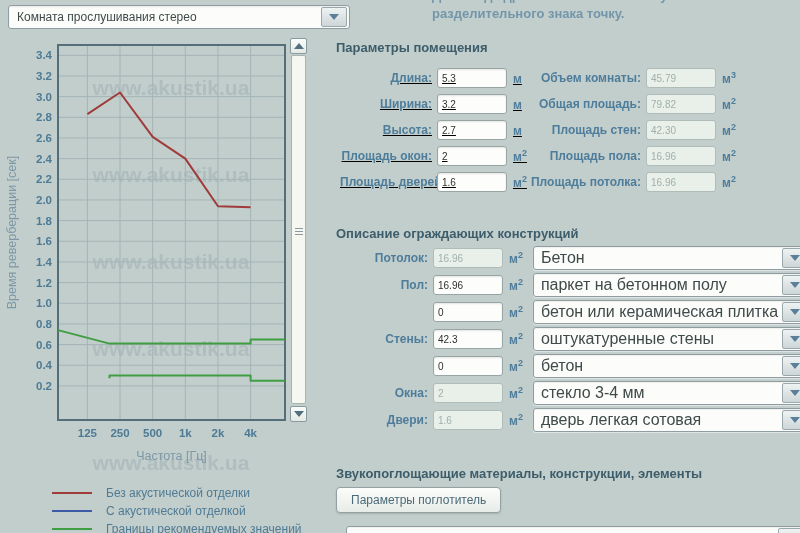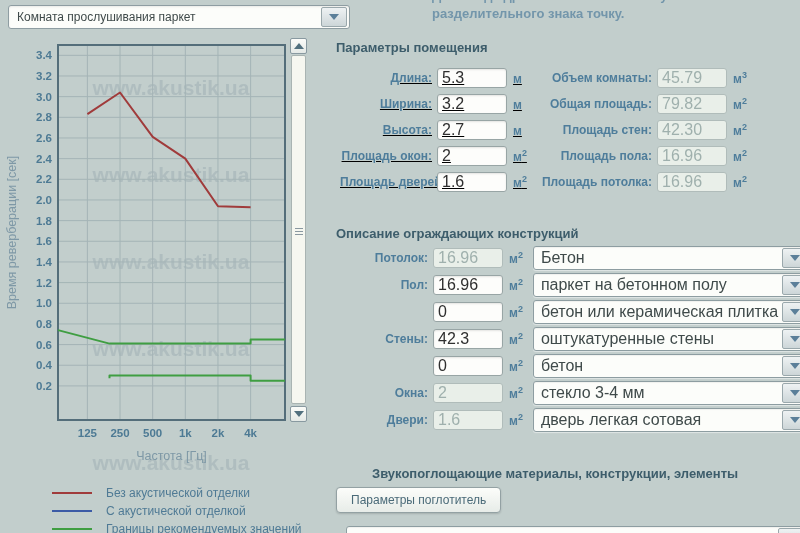--- a/index.html
+++ b/index.html
@@ -60,21 +60,21 @@
 
   
   .sec-title{font-size:13px;font-weight:bold;color:#3d5d6b;white-space:nowrap;}
   .frow{display:flex;align-items:center;margin-bottom:6px;height:20px;}
   .frow2{display:flex;align-items:center;margin-bottom:3px;height:24px;}
   .flabel{font-size:12px;font-weight:bold;color:#4e7d9b;text-align:right;margin-right:5px;white-space:nowrap;}
   .w92{width:92px;flex:0 0 auto;}
   .w118{width:118px;flex:0 0 auto;}
   .tinput{
     width:60px;height:18px;border:1px solid #98a5a5;border-radius:3px;
-    background:#fdfdfb;color:#2f2f2f;font-size:16px;padding:0 4px;
+    background:#fdfdfb;color:#2f2f2f;font-size:10px;padding:0 4px;
     font-family:"Liberation Sans",sans-serif;box-shadow:inset 0 1px 2px rgba(0,0,0,.1);flex:0 0 auto;
   }
   .tinput:disabled{background:#e9efe9;color:#9fb0ad;border-color:#b0bcba;box-shadow:none;}
   .unit{font-size:12px;font-weight:bold;color:#4e7d9b;margin-left:6px;white-space:nowrap;}
   .unit sup{font-size:9px;}
   .sel{
     margin-left:10px;width:278px;height:24px;box-sizing:border-box;
     background:#fcfdfa;border:1px solid #8d9da1;border-radius:3px;
     display:flex;align-items:center;box-shadow:0 1px 1px rgba(255,255,255,.5), inset 0 1px 1px rgba(0,0,0,.05);
   }
@@ -87,21 +87,21 @@
     border:1px solid #93a1a3;border-radius:4px;
     font-family:"Liberation Sans",sans-serif;font-size:12px;color:#4a6a78;
     box-shadow:0 1px 2px rgba(0,0,0,.15);
   }
   .cut-select{left:336px;top:526px;width:461px;}
 </style>
 </head>
 <body>
 
 <div class="abs room-select">
-  <span class="val">Комната прослушивания паркет</span>
+  <span class="val">Комната прослушивания стерео</span>
   <span class="dd-btn">
     <span class="dd-arrow"></span>
   </span>
 </div>
 
 <div class="abs top-note">
   <div>Для ввода дробных чисел используйте в качестве</div>
   <div>разделительного знака точку.</div>
 </div>
 
@@ -219,21 +219,21 @@
     <input class="tinput" value="2" style="">
     <span class="unit"><span>м</span><sup>2</sup></span>
   </div>
   <div class="frow">
     <span class="flabel w92">Площадь дверей:</span>
     <input class="tinput" value="1.6" style="">
     <span class="unit"><span>м</span><sup>2</sup></span>
   </div>
 </div>
 
-<div class="abs" style="left:534px;top:68px;">
+<div class="abs" style="left:523px;top:68px;">
   <div class="frow">
     <span class="flabel w118">Объем комнаты:</span>
     <input class="tinput" disabled="" value="45.79" style="">
     <span class="unit"><span>м</span><sup>3</sup></span>
   </div>
   <div class="frow">
     <span class="flabel w118">Общая площадь:</span>
     <input class="tinput" disabled="" value="79.82" style="">
     <span class="unit"><span>м</span><sup>2</sup></span>
   </div>
@@ -329,18 +329,18 @@
     <span class="unit">м<sup>2</sup></span>
     <div class="sel">
       <span class="val">дверь легкая сотовая</span>
       <span class="dd-btn">
           <span class="dd-arrow"></span>
         </span>
     </div>
   </div>
 </div>
 
-<div class="abs sec-title" style="left:336px;top:466px;margin-left:36px;">Звукопоглощающие материалы, конструкции, элементы</div>
+<div class="abs sec-title" style="left:336px;top:466px;">Звукопоглощающие материалы, конструкции, элементы</div>
 <button class="abs add-btn">Параметры поглотитель</button>
 <div class="abs sel cut-select">
   <span class="val"></span>
   <span class="dd-btn"></span>
 </div>
 
 </body></html>

